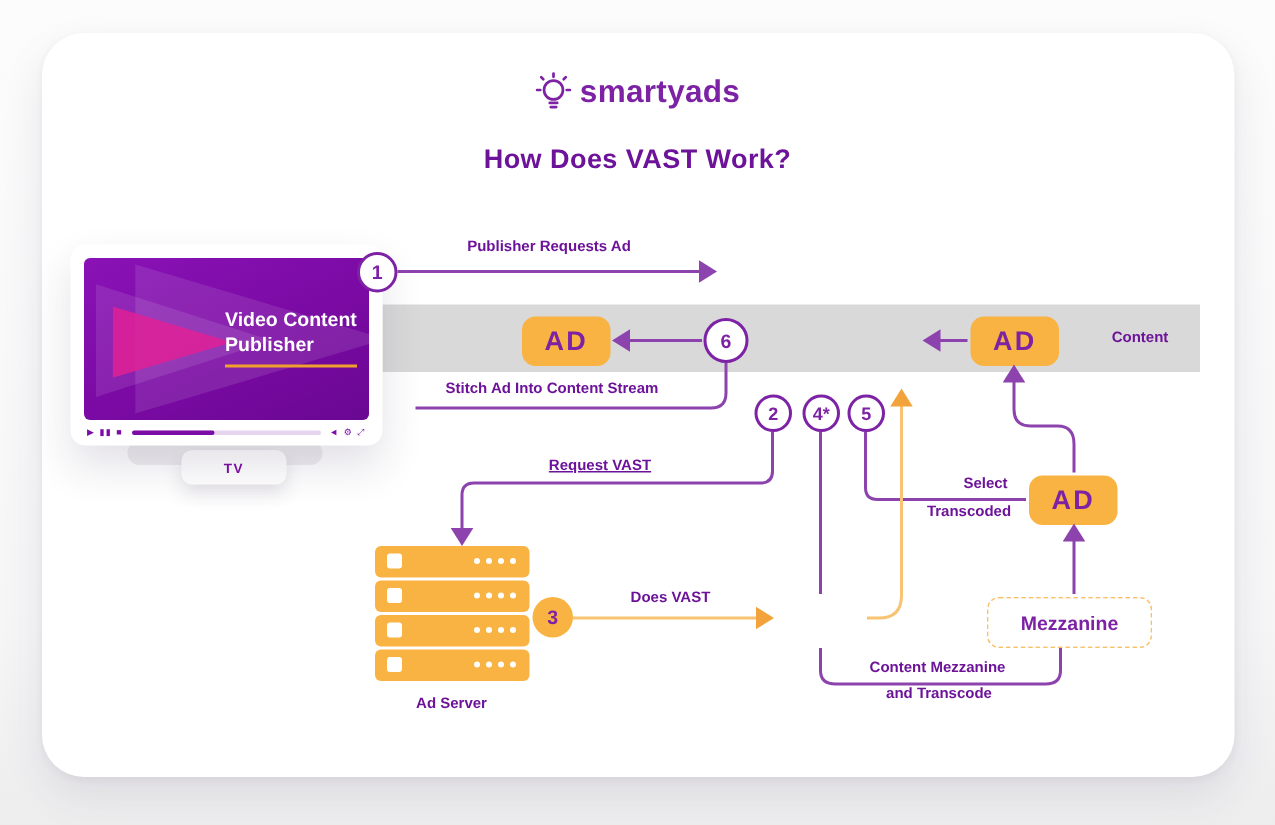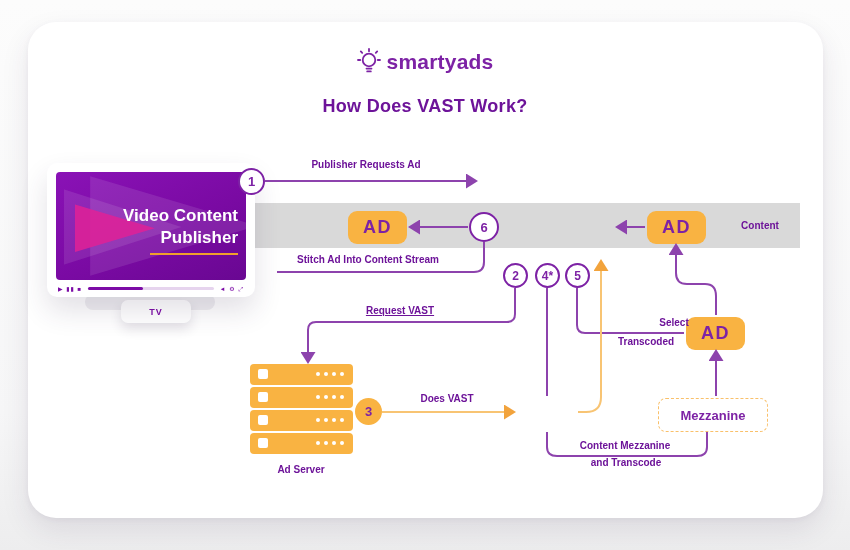--- a/index.html
+++ b/index.html
@@ -42,21 +42,21 @@
     box-shadow:0 14px 28px rgba(60,40,80,.14);z-index:2;}
   .tv-screen{position:absolute;left:9px;top:9px;width:190px;height:108px;border-radius:4px;overflow:hidden;
     background:linear-gradient(155deg,#8a12b6 0%,#7a0aa3 55%,#690792 100%);}
   .tri{position:absolute;}
   .tri.t1{left:18%;top:4%;width:88%;height:92%;background:rgba(255,255,255,.10);
     clip-path:polygon(0 0,100% 50%,0 100%);}
   .tri.t2{left:4%;top:16%;width:62%;height:70%;background:rgba(255,255,255,.10);
     clip-path:polygon(0 0,100% 50%,0 100%);}
   .tri.t3{left:10%;top:30%;width:42%;height:44%;background:rgba(224,33,150,.85);
     clip-path:polygon(0 0,100% 50%,0 100%);}
-  .screen-label{position:absolute;right:8px;top:33px;text-align:right;color:#fff;font-size:17px;font-weight:700;line-height:1.3;}
+  .screen-label{position:absolute;right:8px;top:33px;color:#fff;font-size:13px;font-weight:700;line-height:1.3;}
   .screen-label .under{display:block;width:88px;height:2px;background:#f0a02c;margin:4px 0 0 auto;}
   .tv-controls{position:absolute;left:9px;top:119px;width:190px;height:13px;display:flex;align-items:center;gap:6px;padding:0 2px;box-sizing:border-box;}
   .pc-ico{color:#7c0ca6;font-size:6px;line-height:1;letter-spacing:1px;}
   .pc-track{flex:1;height:3px;background:#e6d4ee;border-radius:2px;position:relative;}
   .pc-fill{position:absolute;left:0;top:0;height:3px;width:44%;background:#7c0ca6;border-radius:2px;}
   .tv-neck{position:absolute;left:85px;top:294px;width:130px;height:16px;background:#efeef1;border-radius:8px;z-index:1;}
   .tv-base{position:absolute;left:121px;top:300px;width:70px;height:23px;background:#fff;border-radius:7px;
     box-shadow:0 6px 12px rgba(60,40,80,.14);z-index:2;display:flex;align-items:center;justify-content:center;
     color:#7c0ca6;font-size:9px;font-weight:700;letter-spacing:1px;}
   
@@ -213,17 +213,17 @@
       <span>5</span>
     </div>
   <div class="circle" style="left:355px;top:398px;width:27px;height:27px;background:#f9b342;border:none;">
       <span>3</span>
     </div>
 
   <div class="lbl" style="left:366px;top:159px;">Publisher Requests Ad</div>
   <div class="lbl" style="left:368px;top:254px;">Stitch Ad Into Content Stream</div>
   <div class="lbl" style="left:400px;top:305px;text-decoration:underline;">Request VAST</div>
   <div class="lbl" style="left:447px;top:393px;">Does VAST</div>
-  <div class="lbl" style="left:674px;top:317px;">Select</div>
+  <div class="lbl" style="left:657px;top:317px;">Select</div>
   <div class="lbl" style="left:646px;top:336px;">Transcoded</div>
   <div class="lbl" style="left:625px;top:440px;">Content Mezzanine</div>
   <div class="lbl" style="left:626px;top:457px;">and Transcode</div>
 </div>
 
 </body></html>

